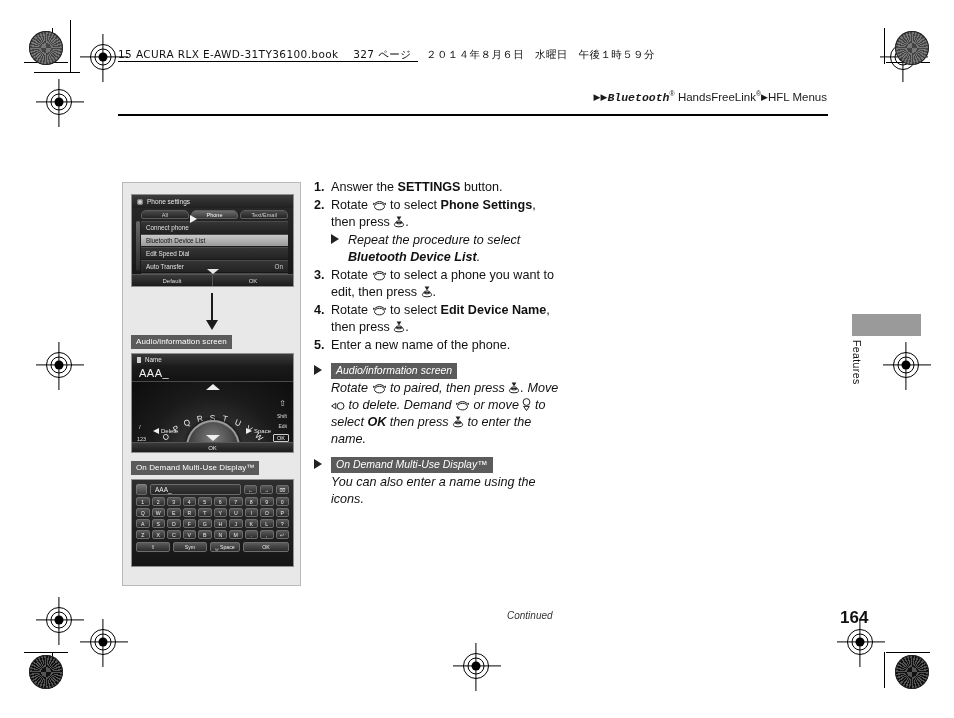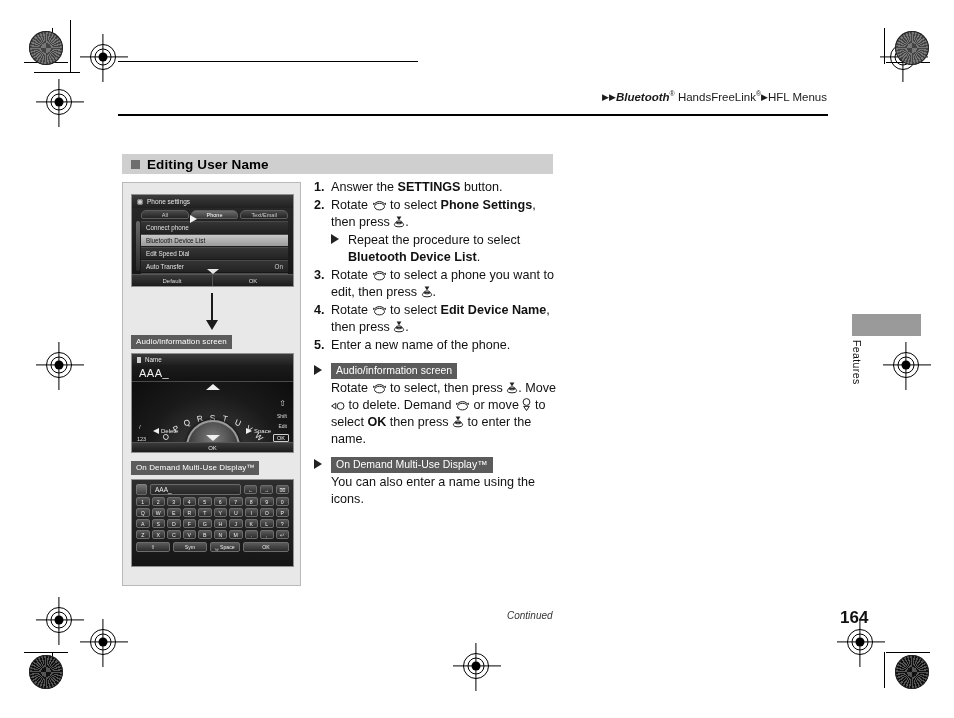--- a/index.html
+++ b/index.html
@@ -32,21 +32,21 @@
     position:absolute;left:118px;top:48px;font-family:"Liberation Serif", serif;
     font-size:10.5px;letter-spacing:.4px;color:#111;white-space:nowrap;
   }
   .bookline .jp{font-family:"DejaVu Sans", sans-serif;}
   .topbar-rule{position:absolute;left:118px;top:61px;width:300px;height:1px;background:#000;}
 
   .breadcrumb{
     position:absolute;right:127px;top:90px;font-size:11.5px;white-space:nowrap;color:#1a1a1a;
   }
   .breadcrumb .tri{font-size:9px;position:relative;top:-1px;}
-  .breadcrumb i{font-style:italic;font-weight:bold;}
+  .breadcrumb i{font-style:italic;font-weight:bold;font-family:Liberation Mono, monospace;}
   .breadcrumb sup{font-size:7px;vertical-align:super;}
   .head-rule{position:absolute;left:118px;top:114px;width:710px;height:1.6px;background:#000;}
 
   
   .section-title{
     position:absolute;left:122px;top:154px;width:431px;height:20px;
     background:#cfcfcf;display:flex;align-items:center;
   }
   .section-title .sq{width:9px;height:9px;background:#6e6e6e;margin-left:9px;margin-right:7px;}
   .section-title .tx{font-size:13.5px;font-weight:bold;letter-spacing:.1px;}
@@ -160,21 +160,21 @@
   .k-space{flex:1;}
   .k-ok{flex:0 0 46px;}
 
   
   .textcol{position:absolute;left:314px;top:178px;width:246px;
     font-size:12.6px;line-height:17px;color:#111;}
   .lead{margin:0 0 0 0;}
   ol.steps{list-style:none;margin:0;padding:0;}
   ol.steps > li{position:relative;padding-left:17px;margin-top:1px;}
   ol.steps > li .num{position:absolute;left:0;top:0;font-weight:bold;}
-  .sub{position:relative;padding-left:17px;margin-top:1px;}
+  .sub{position:relative;padding-left:17px;margin-top:1px;font-style:italic;}
   .sub .tri{position:absolute;left:0;top:2px;width:0;height:0;
     border-left:8px solid #222;border-top:5px solid transparent;border-bottom:5px solid transparent;}
   .b{font-weight:bold;}
   .chip-inline{display:inline-block;background:#5b5b5b;color:#fff;font-size:10.5px;
     padding:1px 5px 2px;line-height:13px;position:relative;top:-1px;}
   .ico{display:inline-block;vertical-align:-2px;}
   svg.ico{overflow:visible;}
 
   
   .sidetab{position:absolute;left:852px;top:314px;width:69px;height:22px;background:#9a9a9a;}
@@ -238,31 +238,30 @@
   <div class="mark reg" style="left:463px;top:653px;">
       <span class="ring"></span>
       <span class="dot"></span>
     </div>
 
   <div class="mark colorball" style="left:29px;top:31px;"></div>
   <div class="mark colorball" style="left:895px;top:31px;"></div>
   <div class="mark colorball dark" style="left:29px;top:655px;"></div>
   <div class="mark colorball dark" style="left:895px;top:655px;"></div>
 
+  <div class="bookline">
+    <span class="jp">15 ACURA RLX E-AWD-31TY36100.book 　327 ページ　 ２０１４年８月６日　水曜日　午後１時５９分</span>
+  </div>
   <div class="topbar-rule"></div>
 
   <div class="breadcrumb">
     <span class="tri">▶▶</span><i>Bluetooth</i><sup>®</sup><span> HandsFreeLink</span><sup>®</sup><span class="tri">▶</span><span>HFL Menus</span>
   </div>
   <div class="head-rule"></div>
 
-  <div class="section-title">
-    <span class="sq"></span>
-    <span class="tx">Editing User Name</span>
-  </div>
 
   <div class="figcol">
 
     <div class="shot" id="shot1">
       <div class="s1-title">
         <span class="gear"></span>
         <span>Phone settings</span>
       </div>
       <div class="s1-tabs">
         <div class="s1-tab">All</div>
@@ -448,21 +447,21 @@
             <path d="M3.6 0.6 L8.4 0.6 L6 4.6 Z" fill="#222"></path>
           </svg><span>.</span></li>
         <li><span class="num">5.</span><span>Enter a new name of the phone.</span></li>
       </ol>
     <div id="notes">
         <div class="sub" style="margin-top: 9px;"><span class="tri"></span><span class="chip-inline">Audio/information screen</span><br><span>Rotate </span><svg class="ico" width="15" height="12" viewBox="0 0 15 12">
             <ellipse cx="7.5" cy="7.6" rx="5" ry="3.3" fill="none" stroke="#222" stroke-width="1"></ellipse>
             <path d="M2.6 4.6 Q7.5 0.4 12.4 4.6" fill="none" stroke="#222" stroke-width="1"></path>
             <path d="M1.2 3.4 L3.3 4.9 L1.0 6.0 Z" fill="#222"></path>
             <path d="M13.8 3.4 L11.7 4.9 L14.0 6.0 Z" fill="#222"></path>
-          </svg><span> to select, then press </span><svg class="ico" width="12" height="12" viewBox="0 0 12 12">
+          </svg><span> to paired, then press </span><svg class="ico" width="12" height="12" viewBox="0 0 12 12">
             <ellipse cx="6" cy="8.6" rx="4.6" ry="2.2" fill="none" stroke="#222" stroke-width="1"></ellipse>
             <ellipse cx="6" cy="6.4" rx="3" ry="1.5" fill="none" stroke="#222" stroke-width="1"></ellipse>
             <path d="M3.6 0.6 L8.4 0.6 L6 4.6 Z" fill="#222"></path>
           </svg><span>. Move </span><svg class="ico" width="14" height="10" viewBox="0 0 14 10">
             <circle cx="9.6" cy="5" r="3.4" fill="none" stroke="#222" stroke-width="1"></circle>
             <path d="M0.6 5 L4.8 2.2 L4.8 7.8 Z" fill="none" stroke="#222" stroke-width="1"></path>
           </svg><span> to delete. Demand </span><svg class="ico" width="15" height="12" viewBox="0 0 15 12">
             <ellipse cx="7.5" cy="7.6" rx="5" ry="3.3" fill="none" stroke="#222" stroke-width="1"></ellipse>
             <path d="M2.6 4.6 Q7.5 0.4 12.4 4.6" fill="none" stroke="#222" stroke-width="1"></path>
             <path d="M1.2 3.4 L3.3 4.9 L1.0 6.0 Z" fill="#222"></path>

